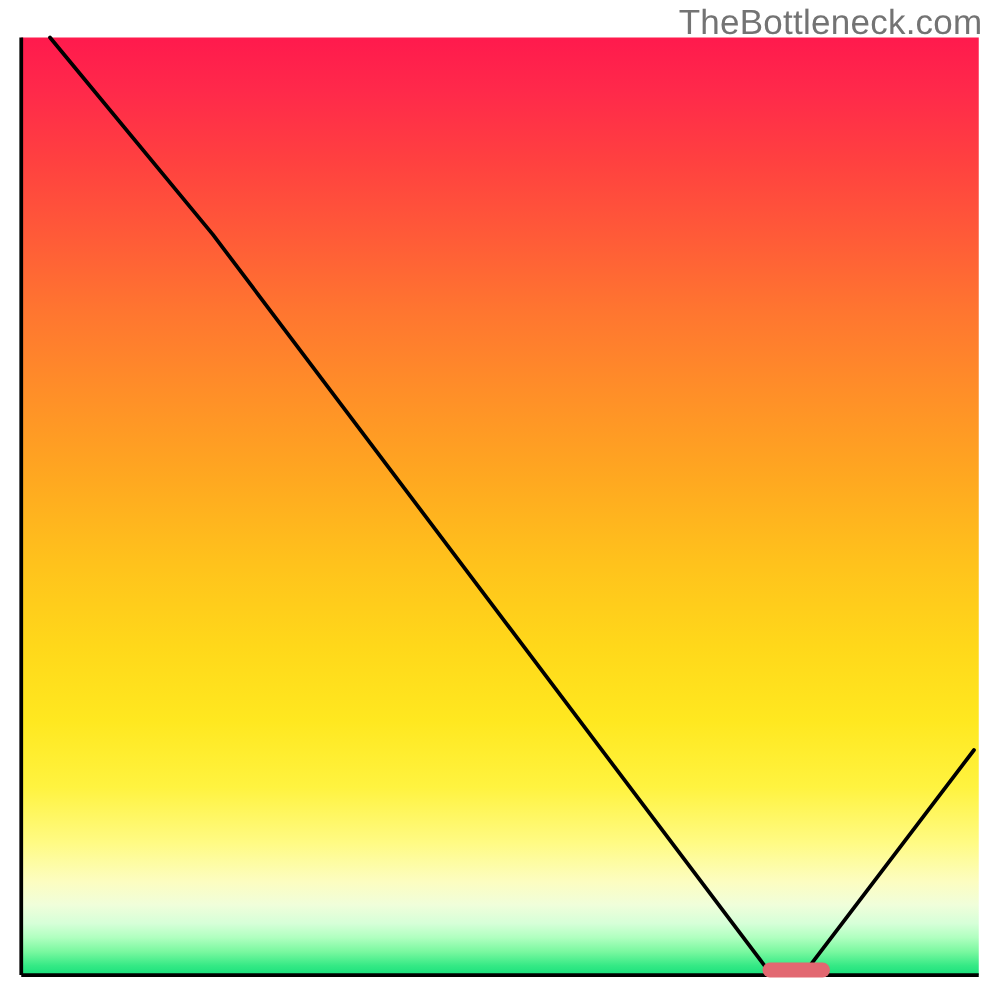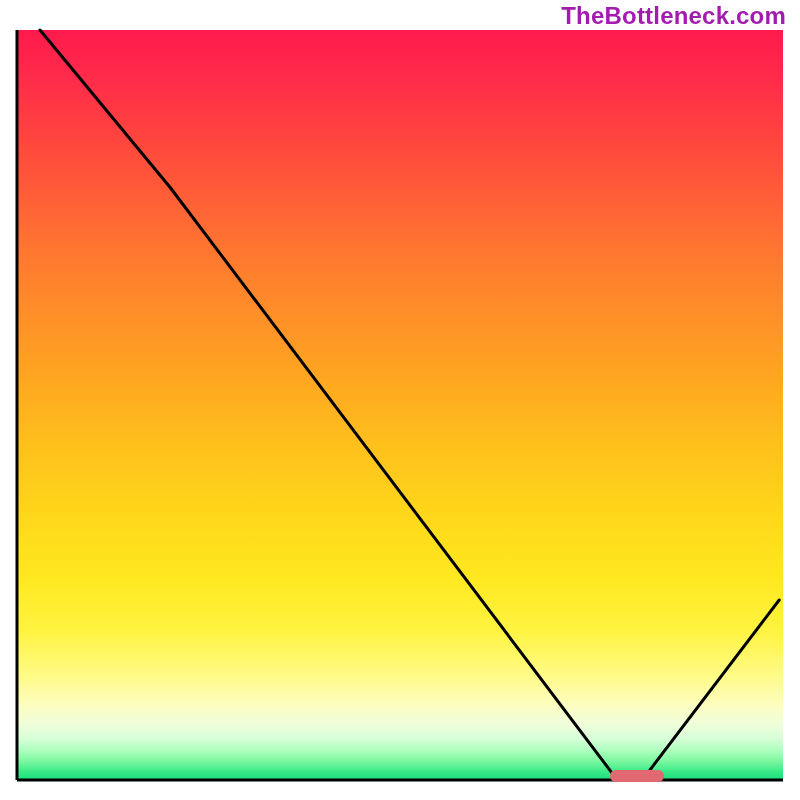--- a/index.html
+++ b/index.html
@@ -8,23 +8,23 @@
     width: 800px;
     height: 800px;
     background: #ffffff;
     font-family: Arial, Helvetica, sans-serif;
     position: relative;
   }
   .watermark {
     position: absolute;
     top: 2px;
     right: 14px;
-    color: #a21caf;
-    font-size: 24px;
-    font-weight: 700;
+    color: #737373;
+    font-size: 28px;
+    font-weight: 400;
     letter-spacing: 0.2px;
   }
   .chart-area {
     position: absolute;
     left: 14px;
     top: 28px;
     width: 772px;
     height: 756px;
   }
   .gradient-bg {

